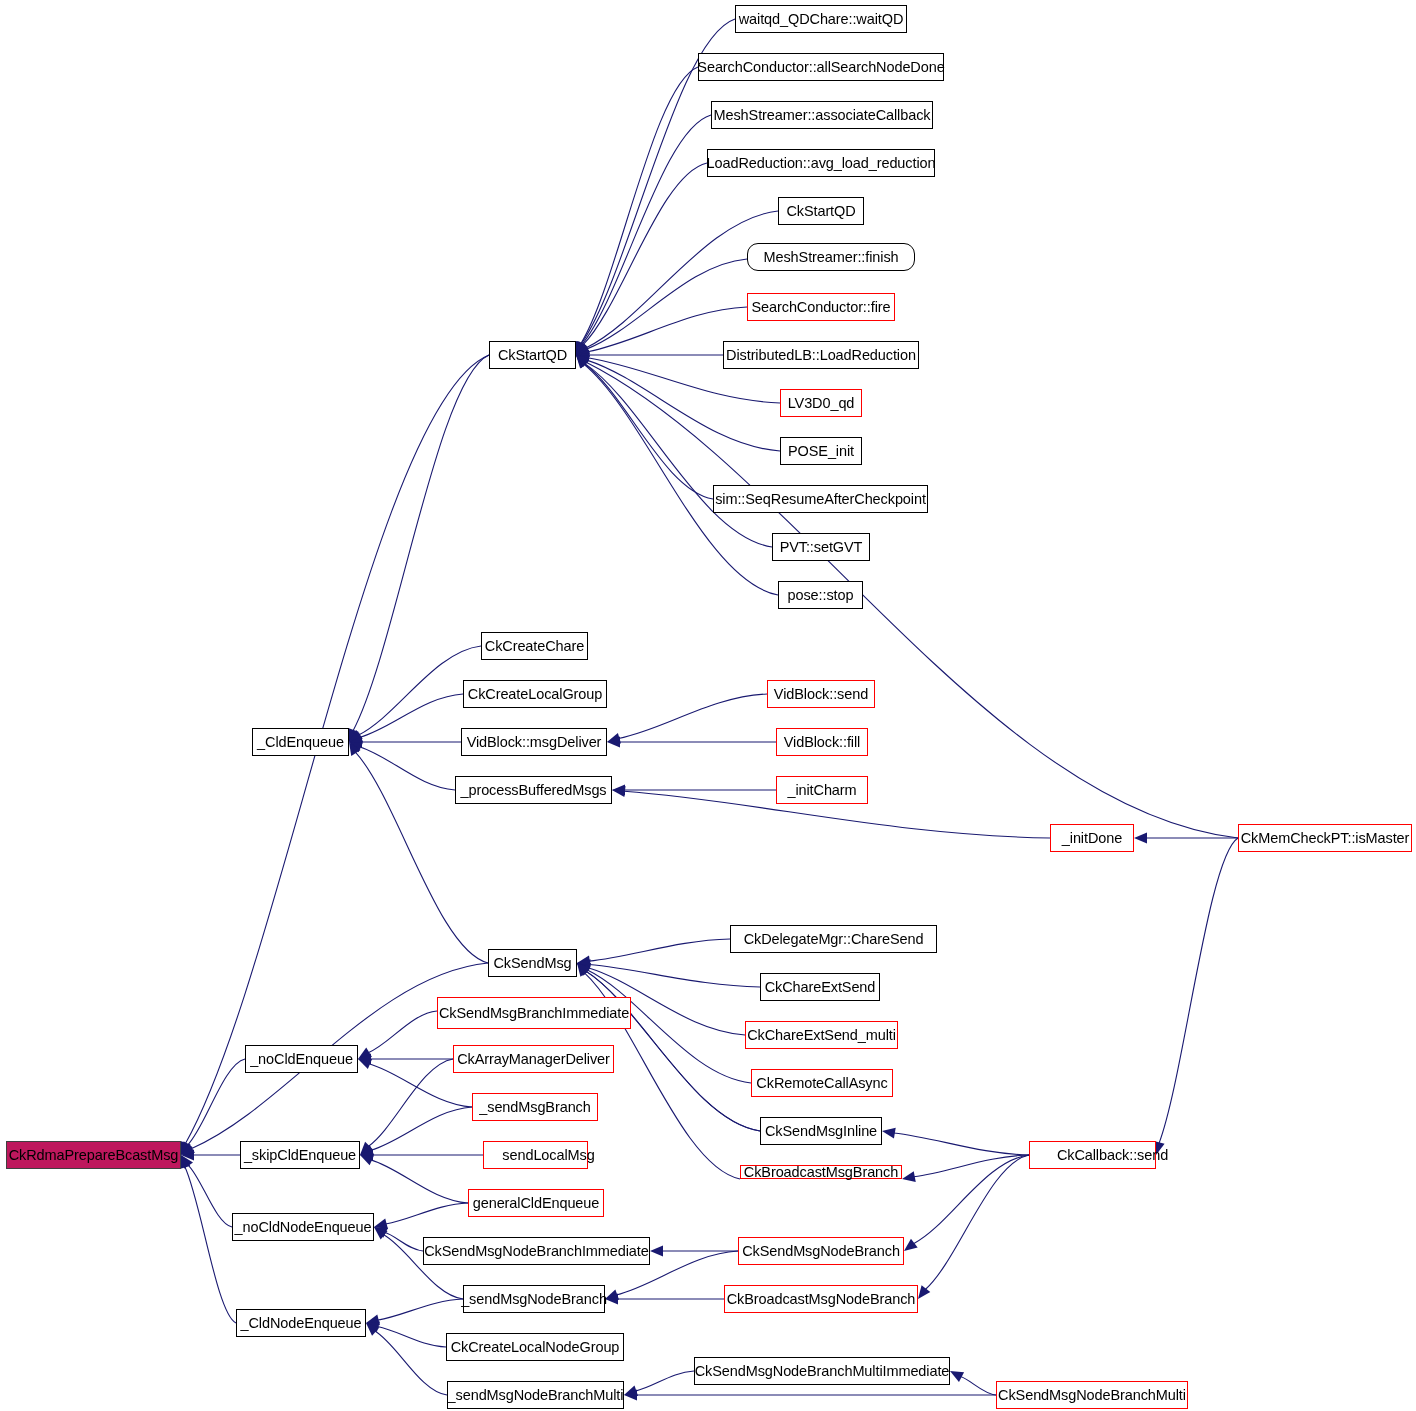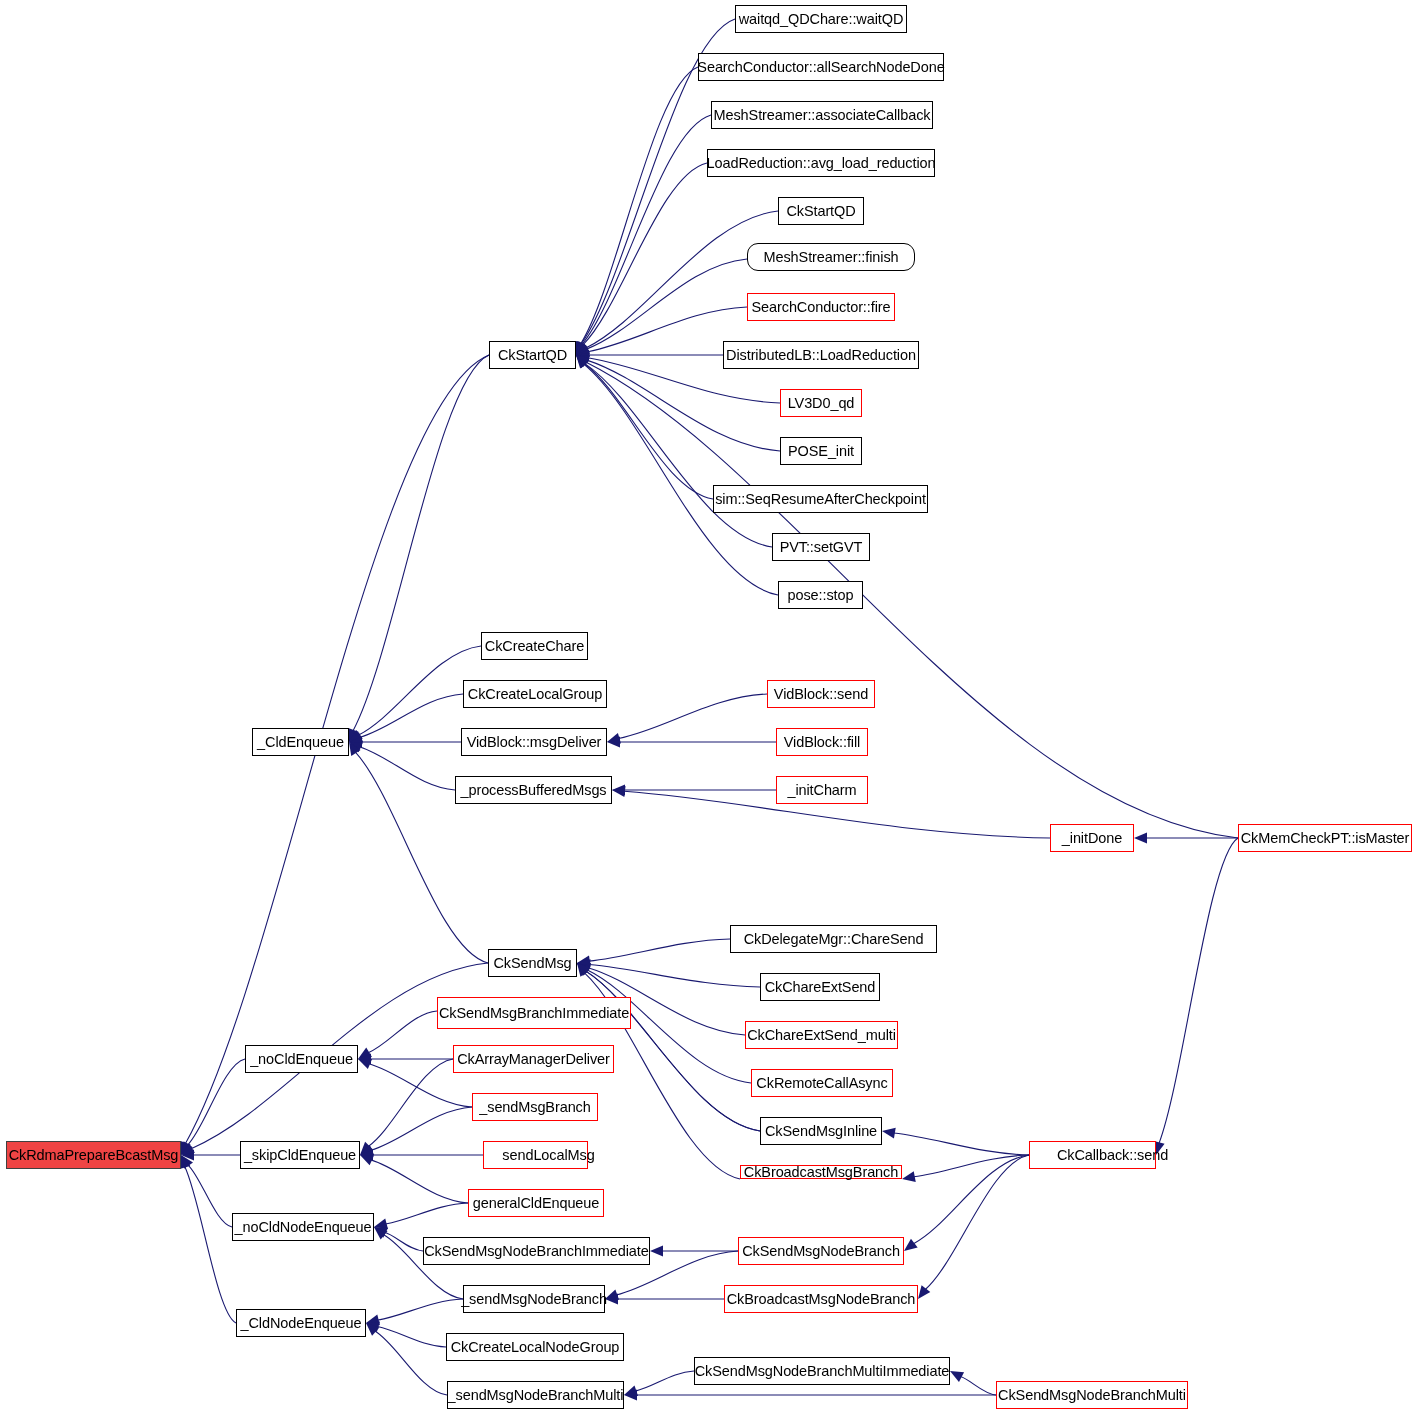--- a/index.html
+++ b/index.html
@@ -15,21 +15,21 @@
     font-size:14.5px;
     line-height:1;
     display:flex;
     align-items:center;
     justify-content:center;
     white-space:nowrap;
     letter-spacing:-0.1px;
     z-index:5;
   }
   .node.red{border-color:#ff0000;}
-  .node.focus{background:#ef4444;border-color:#404040;}
+  .node.focus{background:#be185d;border-color:#404040;}
   .edge{fill:none;stroke:#191970;stroke-width:1.1;}
   .arrowhead{fill:#191970;stroke:none;}
 </style>
 </head>
 <body>
 
 <div id="graph-root">
   <svg id="edges" viewBox="0 0 1416 1411">
       <path d="M 735 19 C 676.5304916134228 38.509190484498475, 630.3703534134933 272.6194762984801, 581.1328726669019 344.1531747416412" class="edge"></path>
       <polygon points="576,355 576.5891504790626,340.89670599778117 586.5320736325583,345.60183927577464" class="arrowhead"></polygon>

